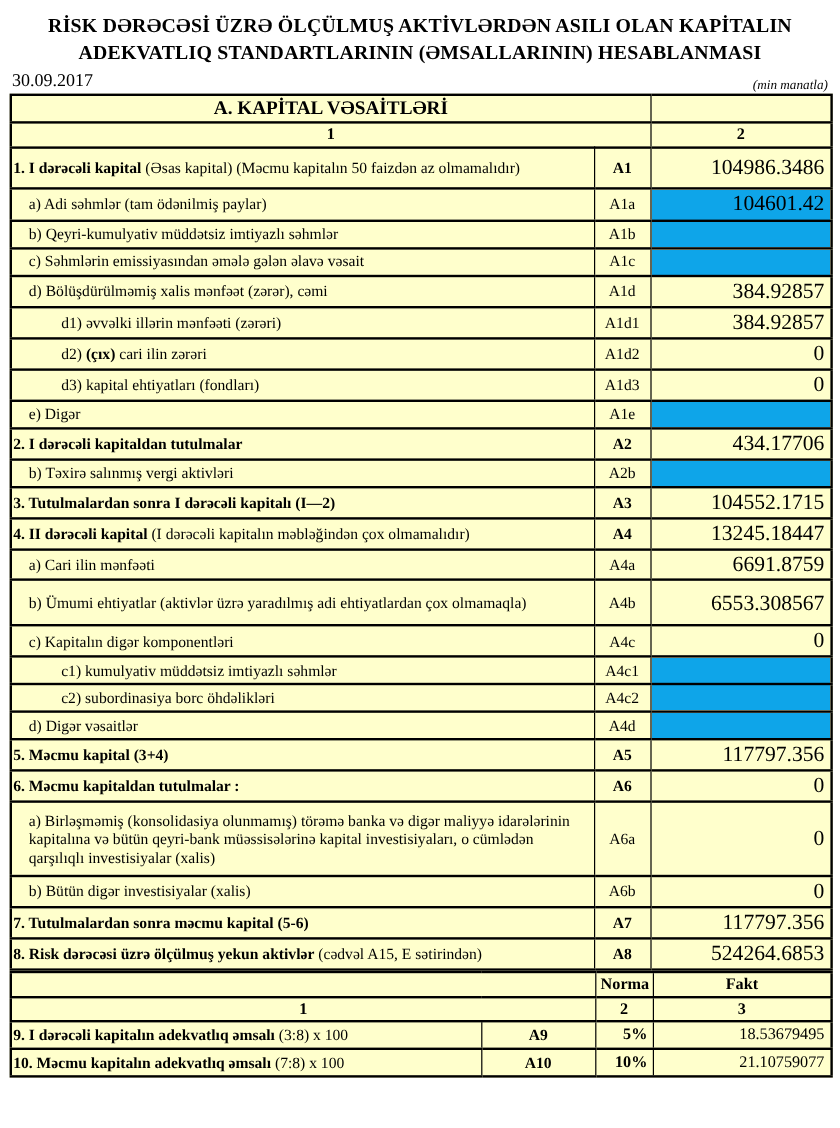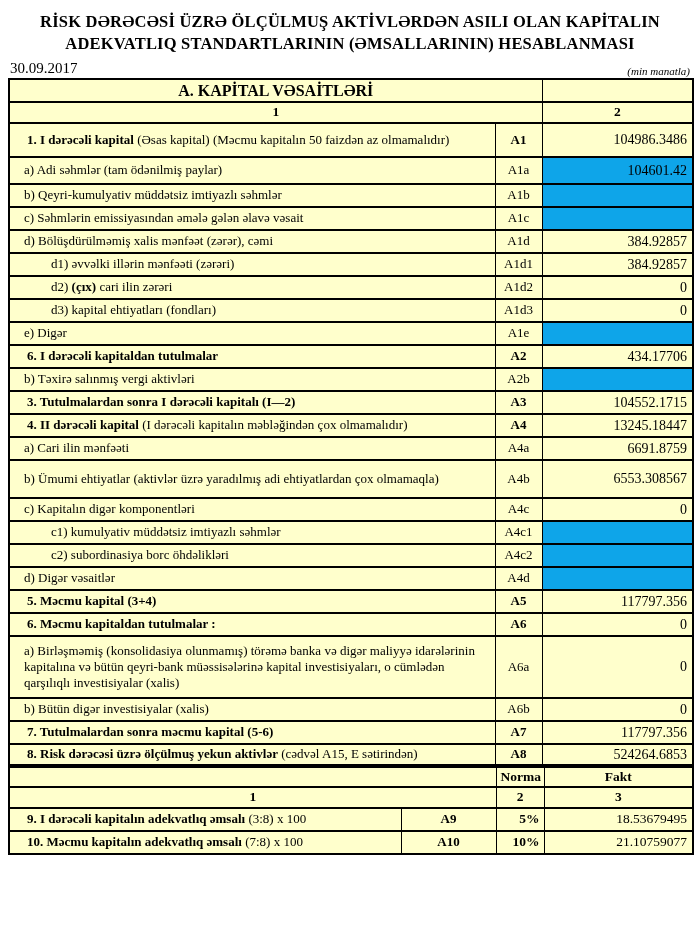--- a/index.html
+++ b/index.html
@@ -22,26 +22,26 @@
     border:1px solid #000;border-top:2px solid #000;border-bottom:2px solid #000;
     padding:1px 4px;font-size:13px;line-height:1.22;vertical-align:middle;
     overflow:hidden;
   }
   tr{height:23px;}
 
   .hdr{text-align:center;font-weight:bold;font-size:16px;}
   .hnum{text-align:center;font-weight:bold;font-size:13.5px;}
   .hrow{height:21px;} .hrow2{height:19px;}
 
-  .lbl{text-align:left;padding-left:17px;}
+  .lbl{text-align:left;padding-left:1px;}
   .ind1 .lbl{padding-left:14px;}
   .ind2 .lbl{padding-left:41px;}
   .code{text-align:center;}
   .main .code{font-weight:bold;}
-  .val{text-align:right;padding-right:5px;font-size:14px;}
+  .val{text-align:right;padding-right:5px;font-size:18px;}
   .wv .val{background:#0ea5e9;}
   .bb{font-weight:bold;}
   .rr{font-weight:normal;}
 
   .faizle{text-align:right;font-style:italic;font-size:13.5px;margin:3px 2px 1px 0;}
 
   .t2 .code{text-align:center;font-weight:bold;}
   .t2 .norma{text-align:right;font-weight:bold;padding-right:4px;font-size:13.5px;}
   .t2 .fakt{text-align:right;padding-right:5px;font-size:13.5px;}
   .t2 .hrow{height:19px;} .t2 .hrow2{height:16px;}
@@ -113,21 +113,21 @@
       <td class="lbl"><span class="rr"></span><span class="bb"></span><span class="rr">d3) kapital ehtiyatları (fondları)</span></td>
       <td class="code">A1d3</td>
       <td class="val">0</td>
     </tr>
     <tr class="wv ind1">
       <td class="lbl"><span class="rr"></span><span class="bb"></span><span class="rr">e) Digər</span></td>
       <td class="code">A1e</td>
       <td class="val"></td>
     </tr>
     <tr class="main">
-      <td class="lbl"><span class="rr"></span><span class="bb">6. I dərəcəli kapitaldan  tutulmalar</span><span class="rr"></span></td>
+      <td class="lbl"><span class="rr"></span><span class="bb">2. I dərəcəli kapitaldan  tutulmalar</span><span class="rr"></span></td>
       <td class="code">A2</td>
       <td class="val">434.17706</td>
     </tr>
     <tr class="wv ind1">
       <td class="lbl"><span class="rr"></span><span class="bb"></span><span class="rr">b) Təxirə salınmış vergi aktivləri</span></td>
       <td class="code">A2b</td>
       <td class="val"></td>
     </tr>
     <tr class="main">
       <td class="lbl"><span class="rr"></span><span class="bb">3. Tutulmalardan  sonra I dərəcəli kapitalı (I—2)</span><span class="rr"></span></td>

